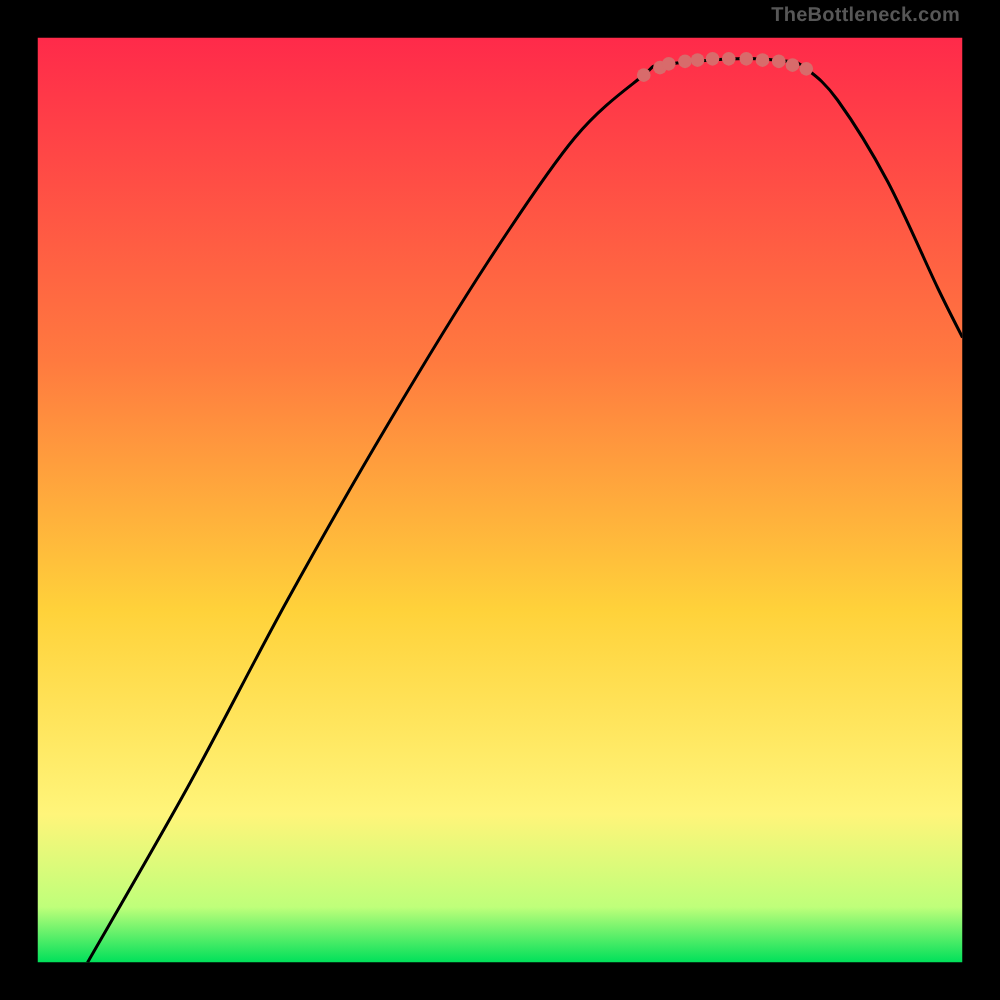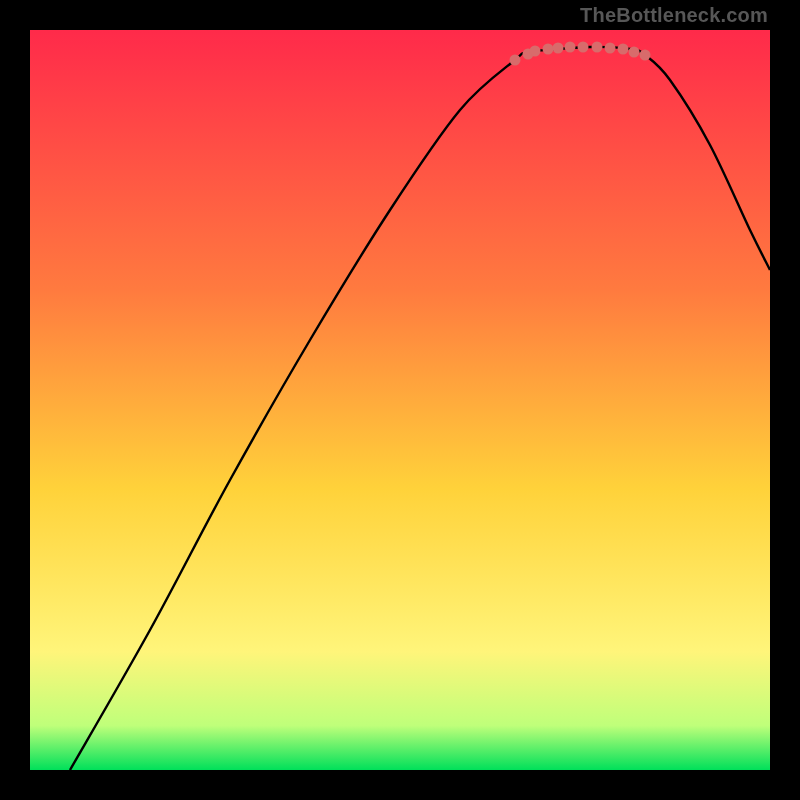--- a/index.html
+++ b/index.html
@@ -16,21 +16,21 @@
     top: 30px;
     width: 740px;
     height: 740px;
     background: #000000;
   }
   .watermark {
     position: absolute;
     top: 4px;
     right: 32px;
     font-family: Arial, Helvetica, sans-serif;
-    font-size: 20px;
+    font-size: 16px;
     font-weight: 600;
     color: #575757;
     letter-spacing: 0.2px;
   }
   svg {
     display: block;
   }
 </style>
 </head>
 <body>

